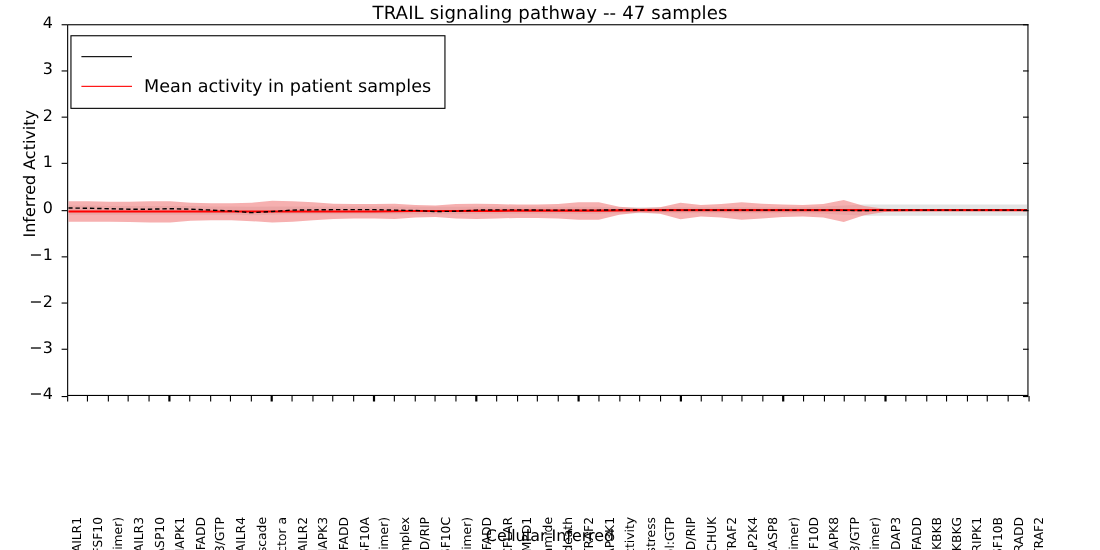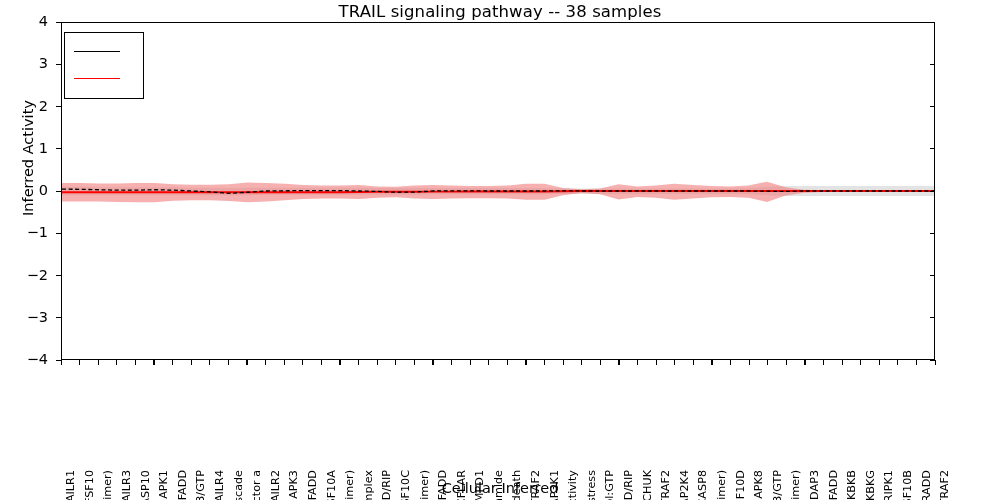--- a/index.html
+++ b/index.html
@@ -56,41 +56,42 @@
   }
   .legrow{display:flex;align-items:center;height:25px;}
   .legline{width:46px;height:0;border-top-width:1.5px;border-top-style:solid;margin-right:11px;}
   .legtext{font-size:16px;color:#000;white-space:nowrap;}
 </style>
 </head>
 <body>
 
 <div id="fig">
 
-  <div class="title">TRAIL signaling pathway -- 38 samples</div>
+  <div class="title">TRAIL signaling pathway -- 47 samples</div>
 
   <div id="ylabel">Inferred Activity</div>
   <div id="y-axis"></div>
   <div id="x-axis"></div>
 
   <div id="plot">
     <svg id="svgplot" viewBox="0 0 874 338" preserveAspectRatio="none">
         <path d="M0.00 164.78 L18.60 164.78 L37.19 165.20 L55.79 165.20 L74.38 165.20 L92.98 165.20 L111.57 165.20 L130.17 165.62 L148.77 165.62 L167.36 166.04 L185.96 165.62 L204.55 165.62 L223.15 165.62 L241.74 165.62 L260.34 165.62 L278.94 165.62 L297.53 165.62 L316.13 166.04 L334.72 166.04 L353.32 166.04 L371.91 166.04 L390.51 166.04 L409.11 166.04 L427.70 166.04 L446.30 166.04 L464.89 166.04 L483.49 166.04 L502.09 166.47 L520.68 166.47 L539.28 166.47 L557.87 166.47 L576.47 166.47 L595.06 166.47 L613.66 166.47 L632.26 166.47 L650.85 166.47 L669.45 166.47 L688.04 165.62 L706.64 164.78 L725.23 163.93 L743.83 163.93 L762.43 163.93 L781.02 163.93 L799.62 163.93 L818.21 163.93 L836.81 163.93 L855.40 163.93 L874.00 163.93 L874.00 174.07 L855.40 174.07 L836.81 174.07 L818.21 174.07 L799.62 174.07 L781.02 174.07 L762.43 174.07 L743.83 174.07 L725.23 174.07 L706.64 173.22 L688.04 172.38 L669.45 171.96 L650.85 171.96 L632.26 171.96 L613.66 171.96 L595.06 171.96 L576.47 171.96 L557.87 171.96 L539.28 171.96 L520.68 171.96 L502.09 171.96 L483.49 172.38 L464.89 172.38 L446.30 172.38 L427.70 172.38 L409.11 172.38 L390.51 172.38 L371.91 172.38 L353.32 172.80 L334.72 172.80 L316.13 172.80 L297.53 172.80 L278.94 172.80 L260.34 172.80 L241.74 172.80 L223.15 172.80 L204.55 172.80 L185.96 173.22 L167.36 173.65 L148.77 173.22 L130.17 173.22 L111.57 173.22 L92.98 173.22 L74.38 173.22 L55.79 173.22 L37.19 173.22 L18.60 173.22 L0.00 173.22 Z" fill="#cccccc" fill-opacity="0.55" stroke="none"></path>
         <path d="M0.00 160.97 L18.60 160.97 L37.19 161.39 L55.79 161.39 L74.38 160.97 L92.98 160.97 L111.57 162.24 L130.17 162.66 L148.77 162.66 L167.36 162.24 L185.96 160.55 L204.55 160.97 L223.15 161.82 L241.74 163.09 L260.34 163.51 L278.94 163.51 L297.53 163.09 L316.13 164.35 L334.72 164.78 L353.32 163.51 L371.91 163.09 L390.51 163.51 L409.11 163.93 L427.70 163.93 L446.30 163.51 L464.89 161.82 L483.49 161.82 L502.09 166.04 L520.68 167.31 L539.28 166.47 L557.87 162.24 L576.47 164.35 L595.06 163.51 L613.66 161.82 L632.26 163.09 L650.85 163.93 L669.45 164.35 L688.04 163.51 L706.64 159.70 L725.23 165.20 L743.83 167.73 L762.43 168.16 L781.02 168.37 L799.62 168.49 L818.21 168.49 L836.81 168.49 L855.40 168.49 L874.00 168.49 L874.00 169.59 L855.40 169.59 L836.81 169.59 L818.21 169.59 L799.62 169.59 L781.02 169.76 L762.43 170.06 L743.83 170.69 L725.23 173.65 L706.64 179.98 L688.04 175.76 L669.45 174.91 L650.85 175.34 L632.26 176.60 L613.66 177.87 L595.06 175.76 L576.47 174.91 L557.87 177.45 L539.28 172.38 L520.68 171.11 L502.09 173.22 L483.49 177.87 L464.89 177.87 L446.30 176.60 L427.70 176.18 L409.11 176.18 L390.51 176.60 L371.91 177.03 L353.32 176.60 L334.72 175.34 L316.13 175.76 L297.53 177.03 L278.94 176.60 L260.34 176.60 L241.74 177.03 L223.15 178.29 L204.55 179.56 L185.96 180.41 L167.36 179.14 L148.77 178.29 L130.17 178.29 L111.57 178.72 L92.98 180.41 L74.38 180.41 L55.79 179.98 L37.19 179.56 L18.60 179.56 L0.00 179.56 Z" fill="#f08080" fill-opacity="0.62" stroke="none"></path>
         <path d="M0.00 170.27 L18.60 170.27 L37.19 170.27 L55.79 170.27 L74.38 170.27 L92.98 170.27 L111.57 170.27 L130.17 170.27 L148.77 170.27 L167.36 170.27 L185.96 170.27 L204.55 170.27 L223.15 170.27 L241.74 170.27 L260.34 170.27 L278.94 170.27 L297.53 170.06 L316.13 169.84 L334.72 169.84 L353.32 169.84 L371.91 169.63 L390.51 169.63 L409.11 169.42 L427.70 169.42 L446.30 169.42 L464.89 169.42 L483.49 169.42 L502.09 169.21 L520.68 169.00 L539.28 169.00 L557.87 169.00 L576.47 169.00 L595.06 169.00 L613.66 169.00 L632.26 169.00 L650.85 169.00 L669.45 169.00 L688.04 169.00 L706.64 169.00 L725.23 169.00 L743.83 169.00 L762.43 169.00 L781.02 169.00 L799.62 169.00 L818.21 169.00 L836.81 169.00 L855.40 169.00 L874.00 169.00 " fill="none" stroke="#ff0000" stroke-width="2.0"></path>
         <path d="M0.00 167.10 L18.60 167.31 L37.19 167.73 L55.79 168.16 L74.38 168.16 L92.98 167.73 L111.57 168.16 L130.17 169.00 L148.77 169.84 L167.36 171.32 L185.96 170.27 L204.55 169.00 L223.15 168.79 L241.74 168.58 L260.34 168.58 L278.94 168.58 L297.53 169.00 L316.13 169.42 L334.72 170.27 L353.32 170.06 L371.91 169.00 L390.51 168.79 L409.11 168.79 L427.70 169.00 L446.30 169.00 L464.89 169.00 L483.49 169.00 L502.09 168.79 L520.68 169.00 L539.28 169.00 L557.87 169.00 L576.47 169.00 L595.06 169.00 L613.66 169.00 L632.26 169.00 L650.85 169.00 L669.45 169.00 L688.04 169.00 L706.64 169.21 L725.23 169.42 L743.83 169.00 L762.43 169.00 L781.02 169.00 L799.62 169.00 L818.21 169.00 L836.81 169.00 L855.40 169.00 L874.00 169.00 " fill="none" stroke="#000000" stroke-width="1.3" stroke-dasharray="4,2.6"></path>
       </svg>
   </div>
 
   <div id="legend">
     <div class="legrow">
       <span class="legline" style="border-top-color: rgb(0, 0, 0);"></span>
     </div>
     <div class="legrow">
       <span class="legline" style="border-top-color: rgb(255, 0, 0);"></span>
+      <span class="legtext">Mean activity in patient samples</span>
     </div>
   </div>
 
   <div id="xlabel">Cellular Inferred</div>
 <div class="ytick-label" style="left: 0px; top: 352px;">−4</div>
     <div class="ytick-mark" style="top: 359.5px;"></div>
     <div class="ytick-mark-r" style="top: 359.5px;"></div>
     <div class="ytick-label" style="left: 0px; top: 309.75px;">−3</div>
     <div class="ytick-mark" style="top: 317.25px;"></div>
     <div class="ytick-mark-r" style="top: 317.25px;"></div>

